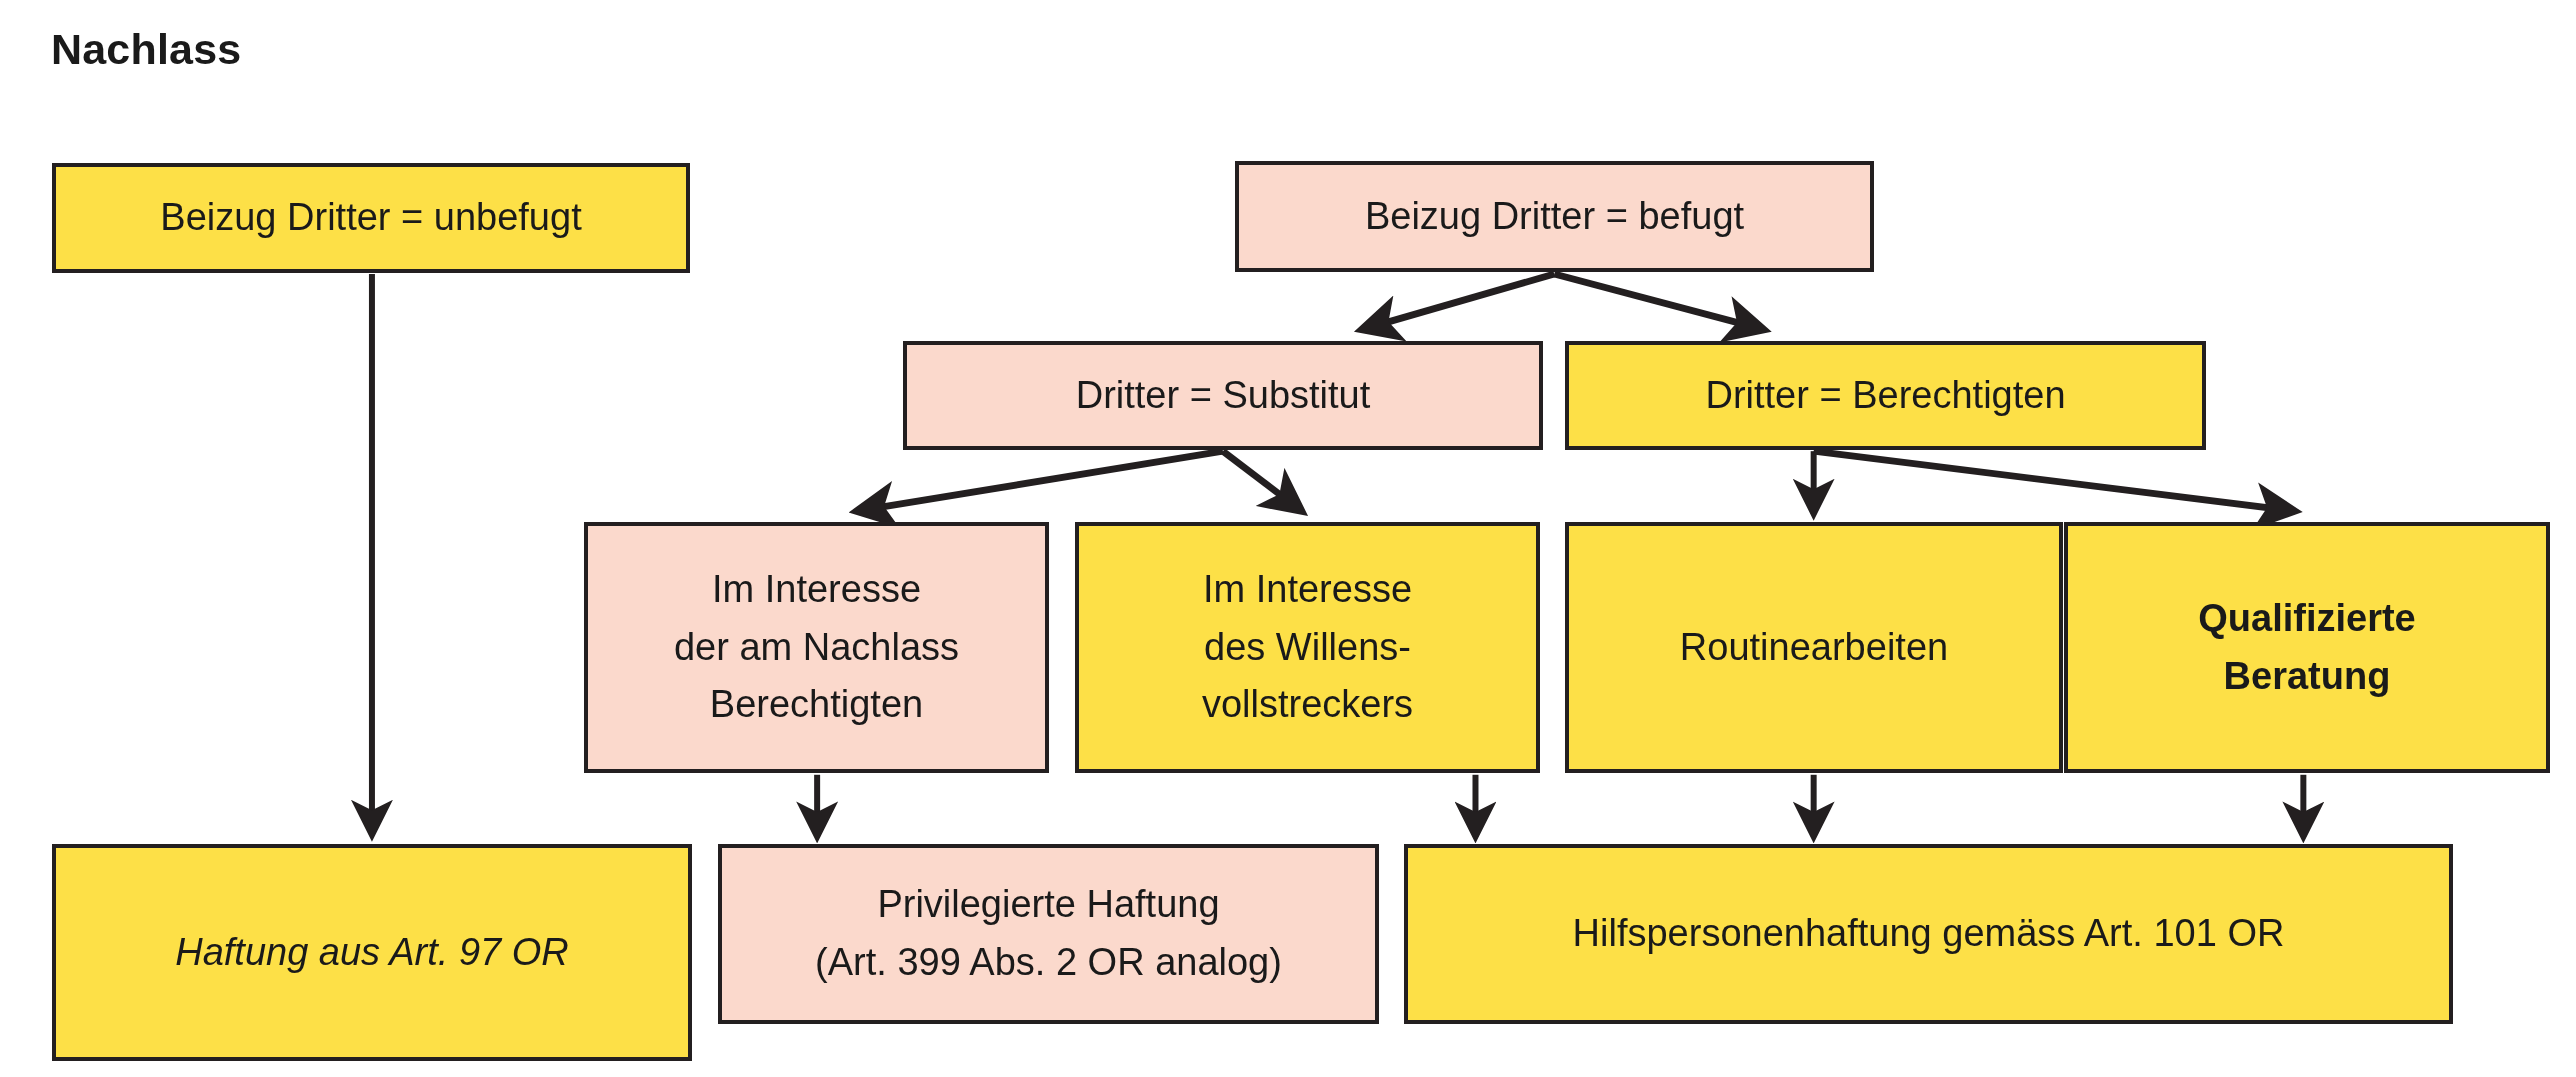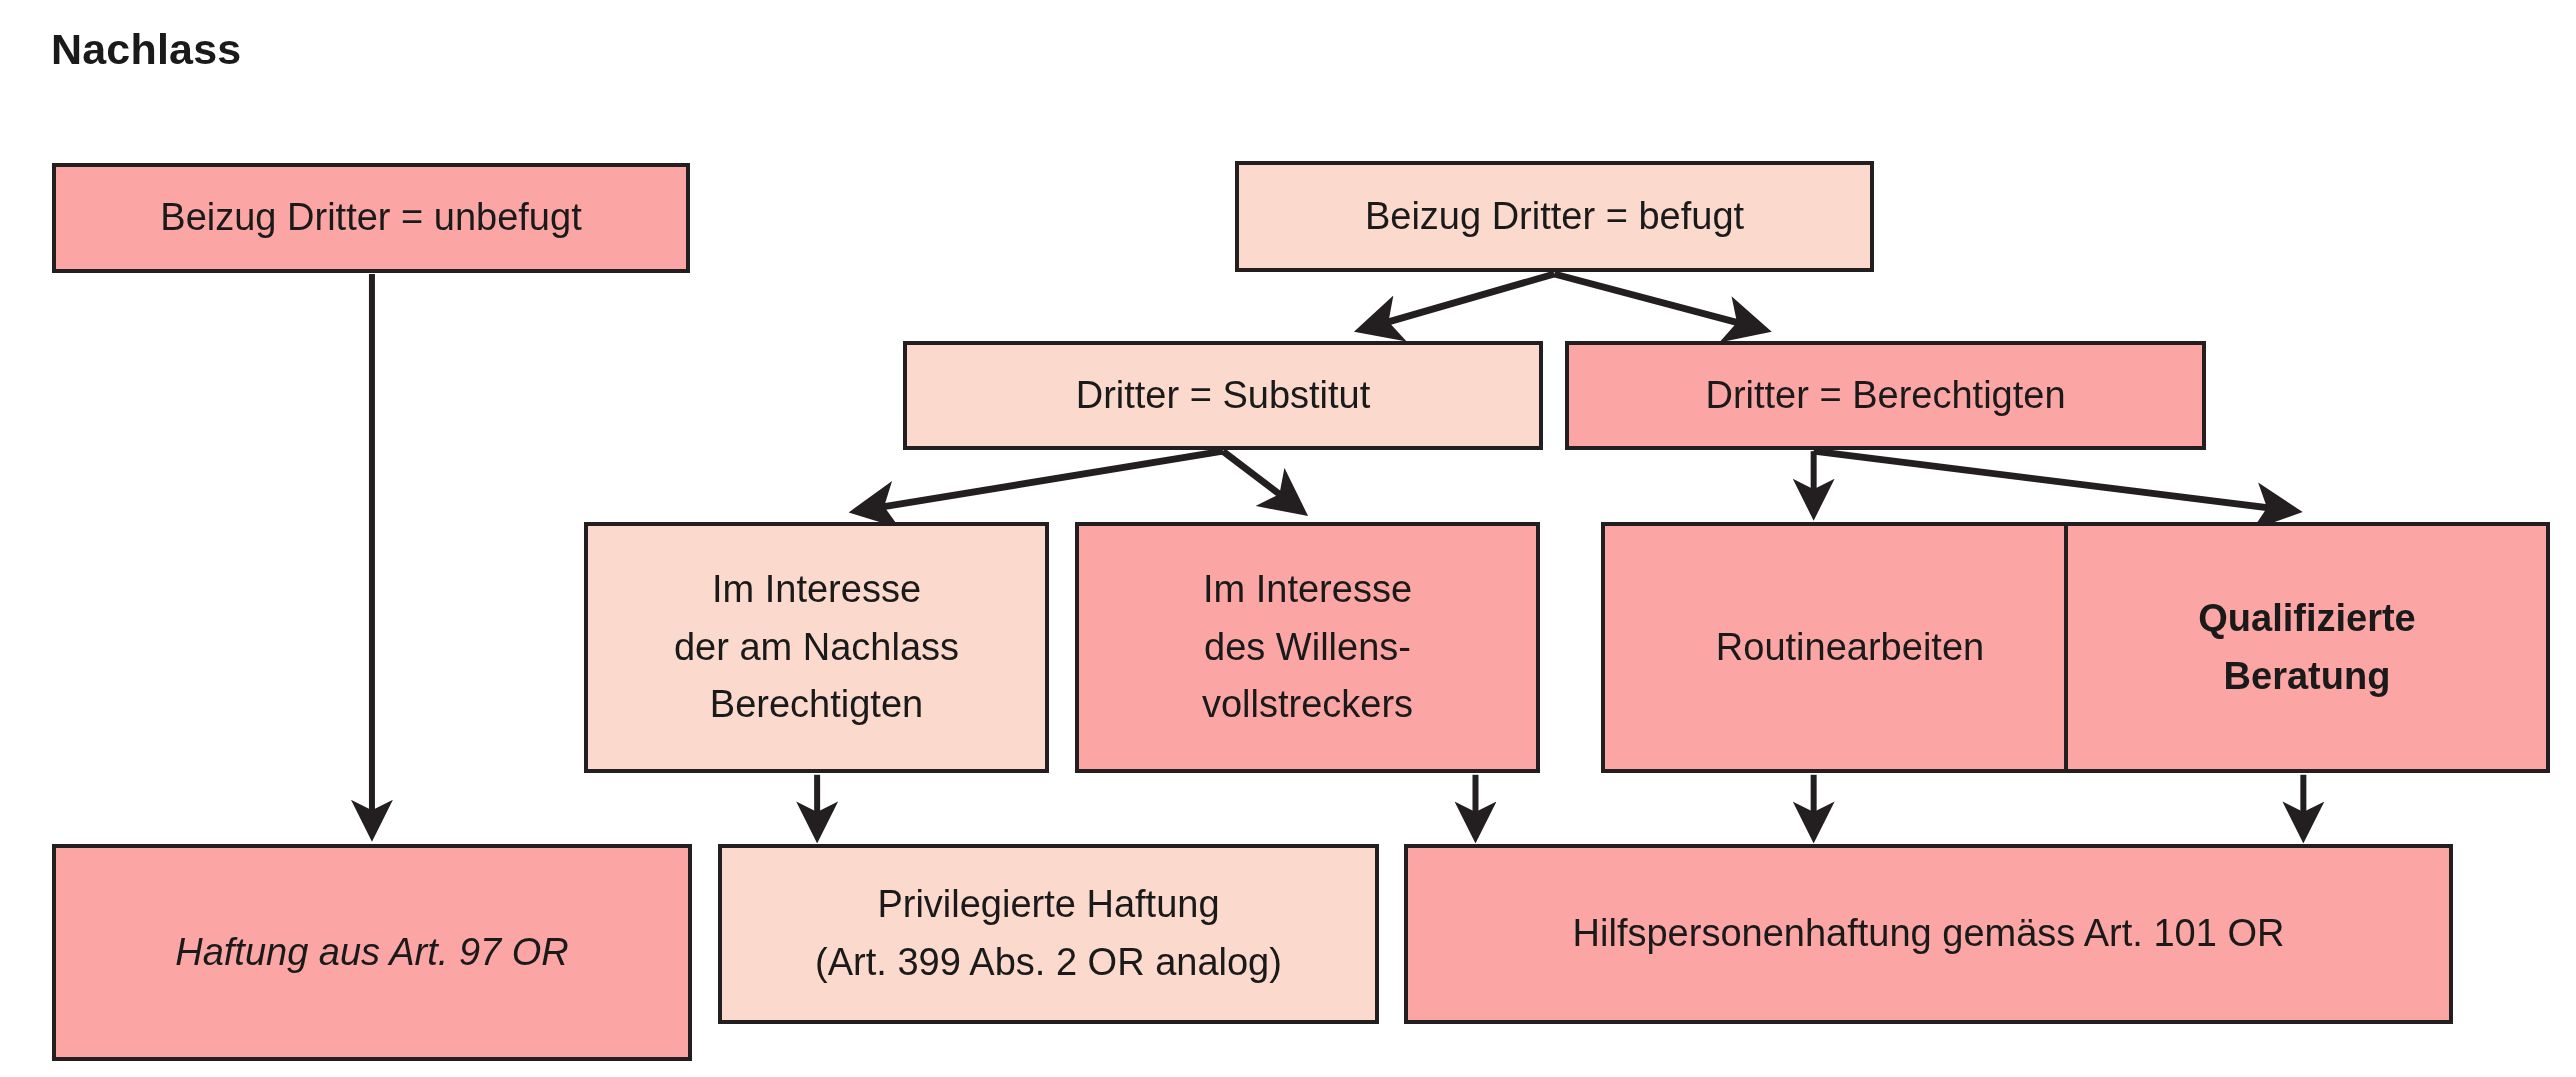--- a/index.html
+++ b/index.html
@@ -25,21 +25,21 @@
     font-size: 43px;
     font-weight: bold;
     letter-spacing: 0.2px;
     color: #1a1a1a;
     line-height: 1.1;
   }
   .node {
     position: absolute;
     box-sizing: border-box;
     border: 4.3px solid #231f20;
-    background: #fca5a5;
+    background: #fde047;
     display: flex;
     align-items: center;
     justify-content: center;
     text-align: center;
     font-size: 38px;
     line-height: 1.52;
     color: #1a1a1a;
     padding: 3.4px 8.6px;
     white-space: pre-line;
   }
@@ -135,21 +135,21 @@
 der am Nachlass
 Berechtigten</span>
   </div>
 
   <div class="node" style="left:1075px; top:522px; width:465px; height:251px;">
     <span>Im Interesse
 des Willens-
 vollstreckers</span>
   </div>
 
-  <div class="node" style="left:1565px; top:522px; width:498px; height:251px;margin-left:36px;">
+  <div class="node" style="left:1565px; top:522px; width:498px; height:251px;">
     <span>Routinearbeiten</span>
   </div>
 
   <div class="node" style="left:2064px; top:522px; width:486px; height:251px;font-weight:bold;">
     <span>Qualifizierte
 Beratung</span>
   </div>
 
   <div class="node" style="left:52px; top:844px; width:640px; height:217px;font-style:italic;">
     <span>Haftung aus Art. 97 OR</span>

